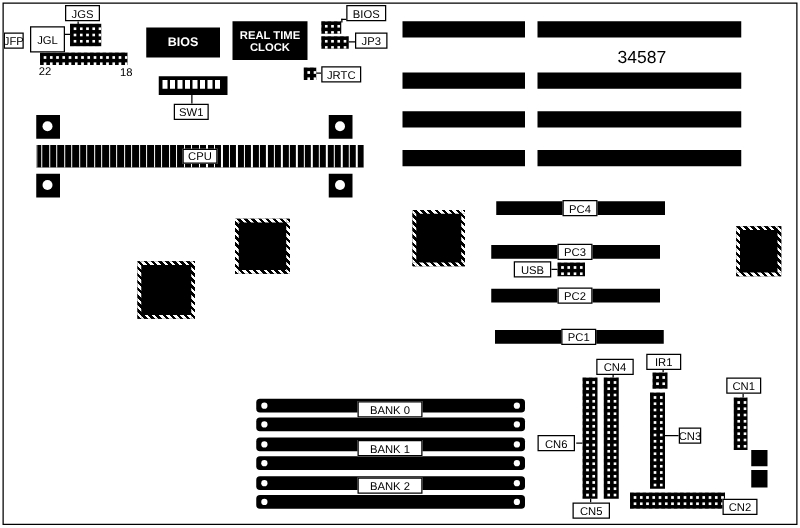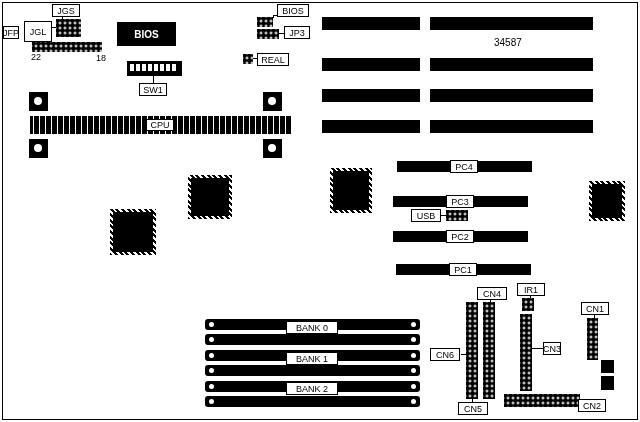--- a/index.html
+++ b/index.html
@@ -54,32 +54,35 @@
 
   <div class="lbl" style="left:3px;top:26px;width:16px;height:13px">JFP</div>
   <div class="dots" style="left:32px;top:42px;width:70px;height:10px"></div>
   <div class="txt" style="left:31px;top:52px">22</div>
   <div class="txt" style="left:96px;top:53px">18</div>
 
   <div class="blk" style="left:117px;top:22px;width:59px;height:24px">
     <div class="chipname" style="left:0;top:0;width:100%;height:100%">BIOS</div>
   </div>
 
+  <div class="blk" style="left:186px;top:17px;width:60px;height:31px">
+    <div class="chipname" style="left:0;top:0;width:100%;height:100%;font-size:9px">REAL TIME CLOCK</div>
+  </div>
 
   <div class="dots" style="left:257px;top:17px;width:16px;height:10px"></div>
   <div class="lbl" style="left:277px;top:4px;width:32px;height:13px">BIOS</div>
   <div class="line" style="left:273px;top:15px;width:5px;height:1px"></div>
   <div class="line" style="left:273px;top:15px;width:1px;height:3px"></div>
 
   <div class="dots" style="left:257px;top:29px;width:22px;height:10px"></div>
   <div class="lbl" style="left:284px;top:26px;width:26px;height:13px">JP3</div>
   <div class="line" style="left:279px;top:33px;width:5px;height:1px"></div>
 
   <div class="dots" style="left:243px;top:54px;width:10px;height:10px"></div>
-  <div class="lbl" style="left:257px;top:53px;width:32px;height:13px">REAL</div>
+  <div class="lbl" style="left:257px;top:53px;width:32px;height:13px">JRTC</div>
   <div class="line" style="left:253px;top:58px;width:4px;height:1px"></div>
 
   <div class="blk dip" style="left:127px;top:61px;width:55px;height:15px">
     <span class="sw"></span>
     <span class="sw"></span>
     <span class="sw"></span>
     <span class="sw"></span>
     <span class="sw"></span>
     <span class="sw"></span>
     <span class="sw"></span>
@@ -101,21 +104,21 @@
 
   <div class="blk" style="left:322px;top:17px;width:98px;height:13px"></div>
   <div class="blk" style="left:430px;top:17px;width:163px;height:13px"></div>
   <div class="blk" style="left:322px;top:58px;width:98px;height:13px"></div>
   <div class="blk" style="left:430px;top:58px;width:163px;height:13px"></div>
   <div class="blk" style="left:322px;top:89px;width:98px;height:13px"></div>
   <div class="blk" style="left:430px;top:89px;width:163px;height:13px"></div>
   <div class="blk" style="left:322px;top:120px;width:98px;height:13px"></div>
   <div class="blk" style="left:430px;top:120px;width:163px;height:13px"></div>
 
-  <div class="txt" style="left:494px;top:37px;font-size:10px">34587</div>
+  <div class="txt" style="left:494px;top:37px;font-size:14px">34587</div>
 
 
   <div class="chip" style="left:110px;top:209px;width:46px;height:46px"></div>
   <div class="chip" style="left:188px;top:175px;width:44px;height:44px"></div>
   <div class="chip" style="left:330px;top:168px;width:42px;height:45px"></div>
   <div class="chip" style="left:589px;top:181px;width:36px;height:40px"></div>
 
   <div class="blk" style="left:397px;top:161px;width:135px;height:11px"></div>
   <div class="lbl" style="left:450px;top:160px;width:28px;height:13px">PC4</div>
 

